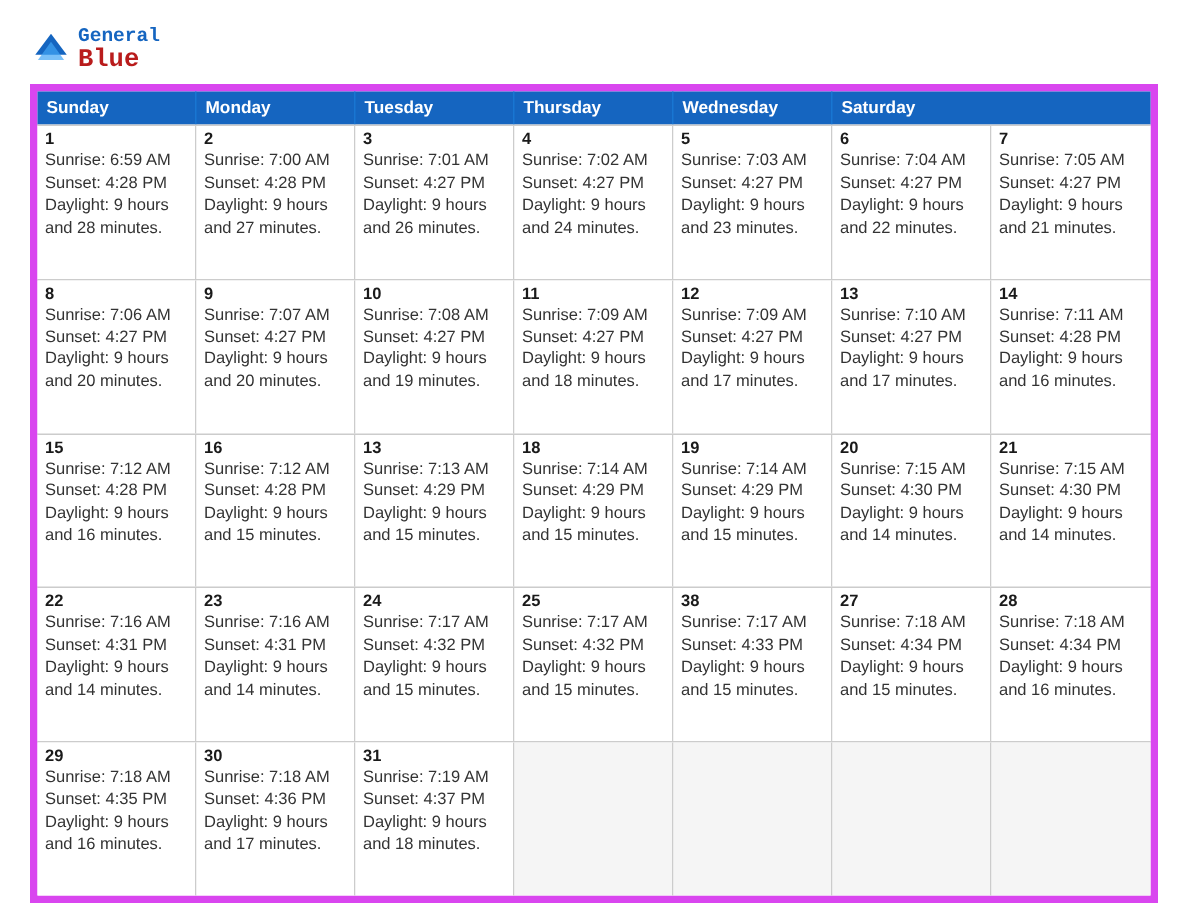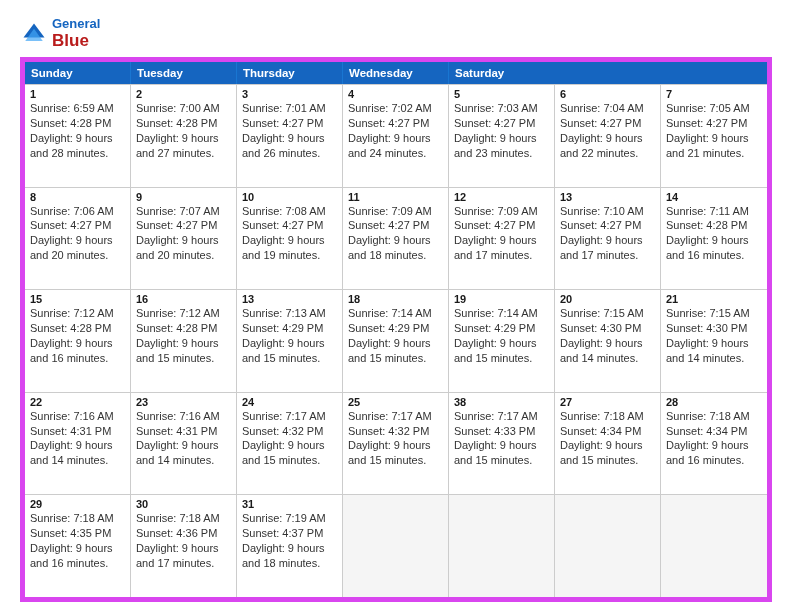--- a/index.html
+++ b/index.html
@@ -15,20 +15,21 @@
       height: 612px;
       padding: 16px 20px 10px 20px;
       display: flex;
       flex-direction: column;
     }
     .header-row {
       display: flex;
       align-items: flex-end;
       justify-content: space-between;
       margin-bottom: 6px;
+      font-family: Liberation Mono, monospace;
     }
     .logo {
       display: flex;
       align-items: center;
       gap: 4px;
     }
     .logo-icon {
       width: 28px;
       height: 28px;
     }
@@ -118,20 +119,21 @@
     </div>
     <div class="title-block">
       <div class="month-title"></div>
       <div class="location-title"></div>
     </div>
   </div>
 
   <div class="calendar">
     <div class="cal-header">
     <div class="cal-header-cell">Sunday</div>
+        <div class="cal-header-cell">Monday</div>
         <div class="cal-header-cell">Tuesday</div>
         <div class="cal-header-cell">Thursday</div>
         <div class="cal-header-cell">Wednesday</div>
         <div class="cal-header-cell">Saturday</div>
       </div>
     <div class="cal-body">
     <div class="cal-row">
           <div class="cal-cell"><span class="day-num">1</span><span class="cell-text">Sunrise: 6:59 AM<br>Sunset: 4:28 PM<br>Daylight: 9 hours and 28 minutes.</span></div>
           <div class="cal-cell"><span class="day-num">2</span><span class="cell-text">Sunrise: 7:00 AM<br>Sunset: 4:28 PM<br>Daylight: 9 hours and 27 minutes.</span></div>
           <div class="cal-cell"><span class="day-num">3</span><span class="cell-text">Sunrise: 7:01 AM<br>Sunset: 4:27 PM<br>Daylight: 9 hours and 26 minutes.</span></div>

